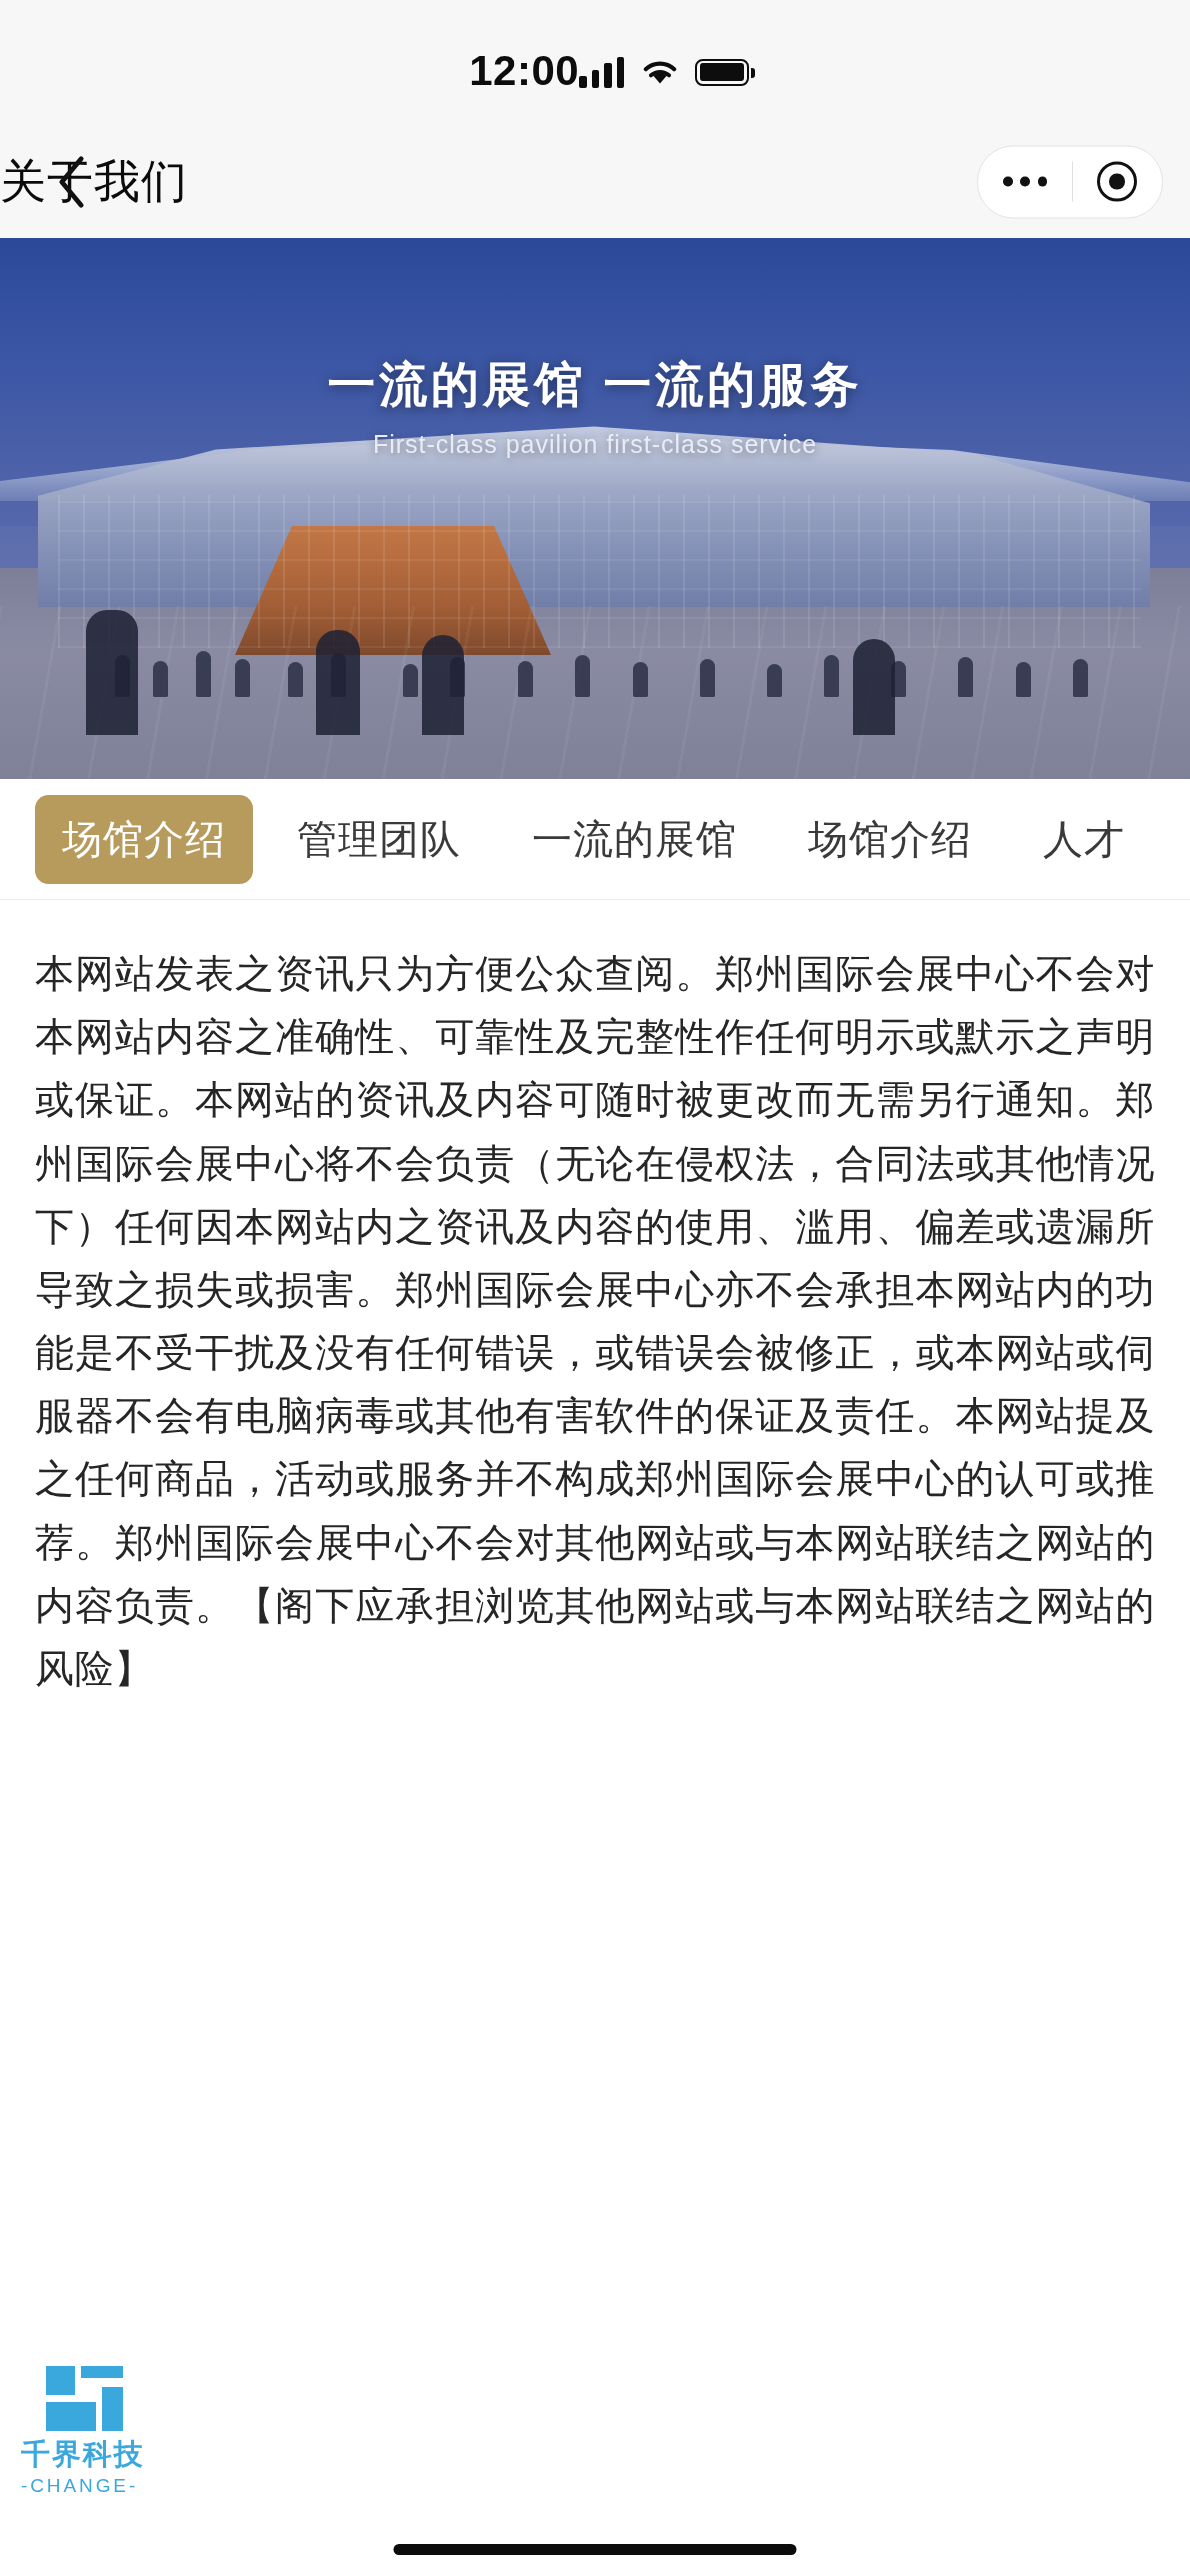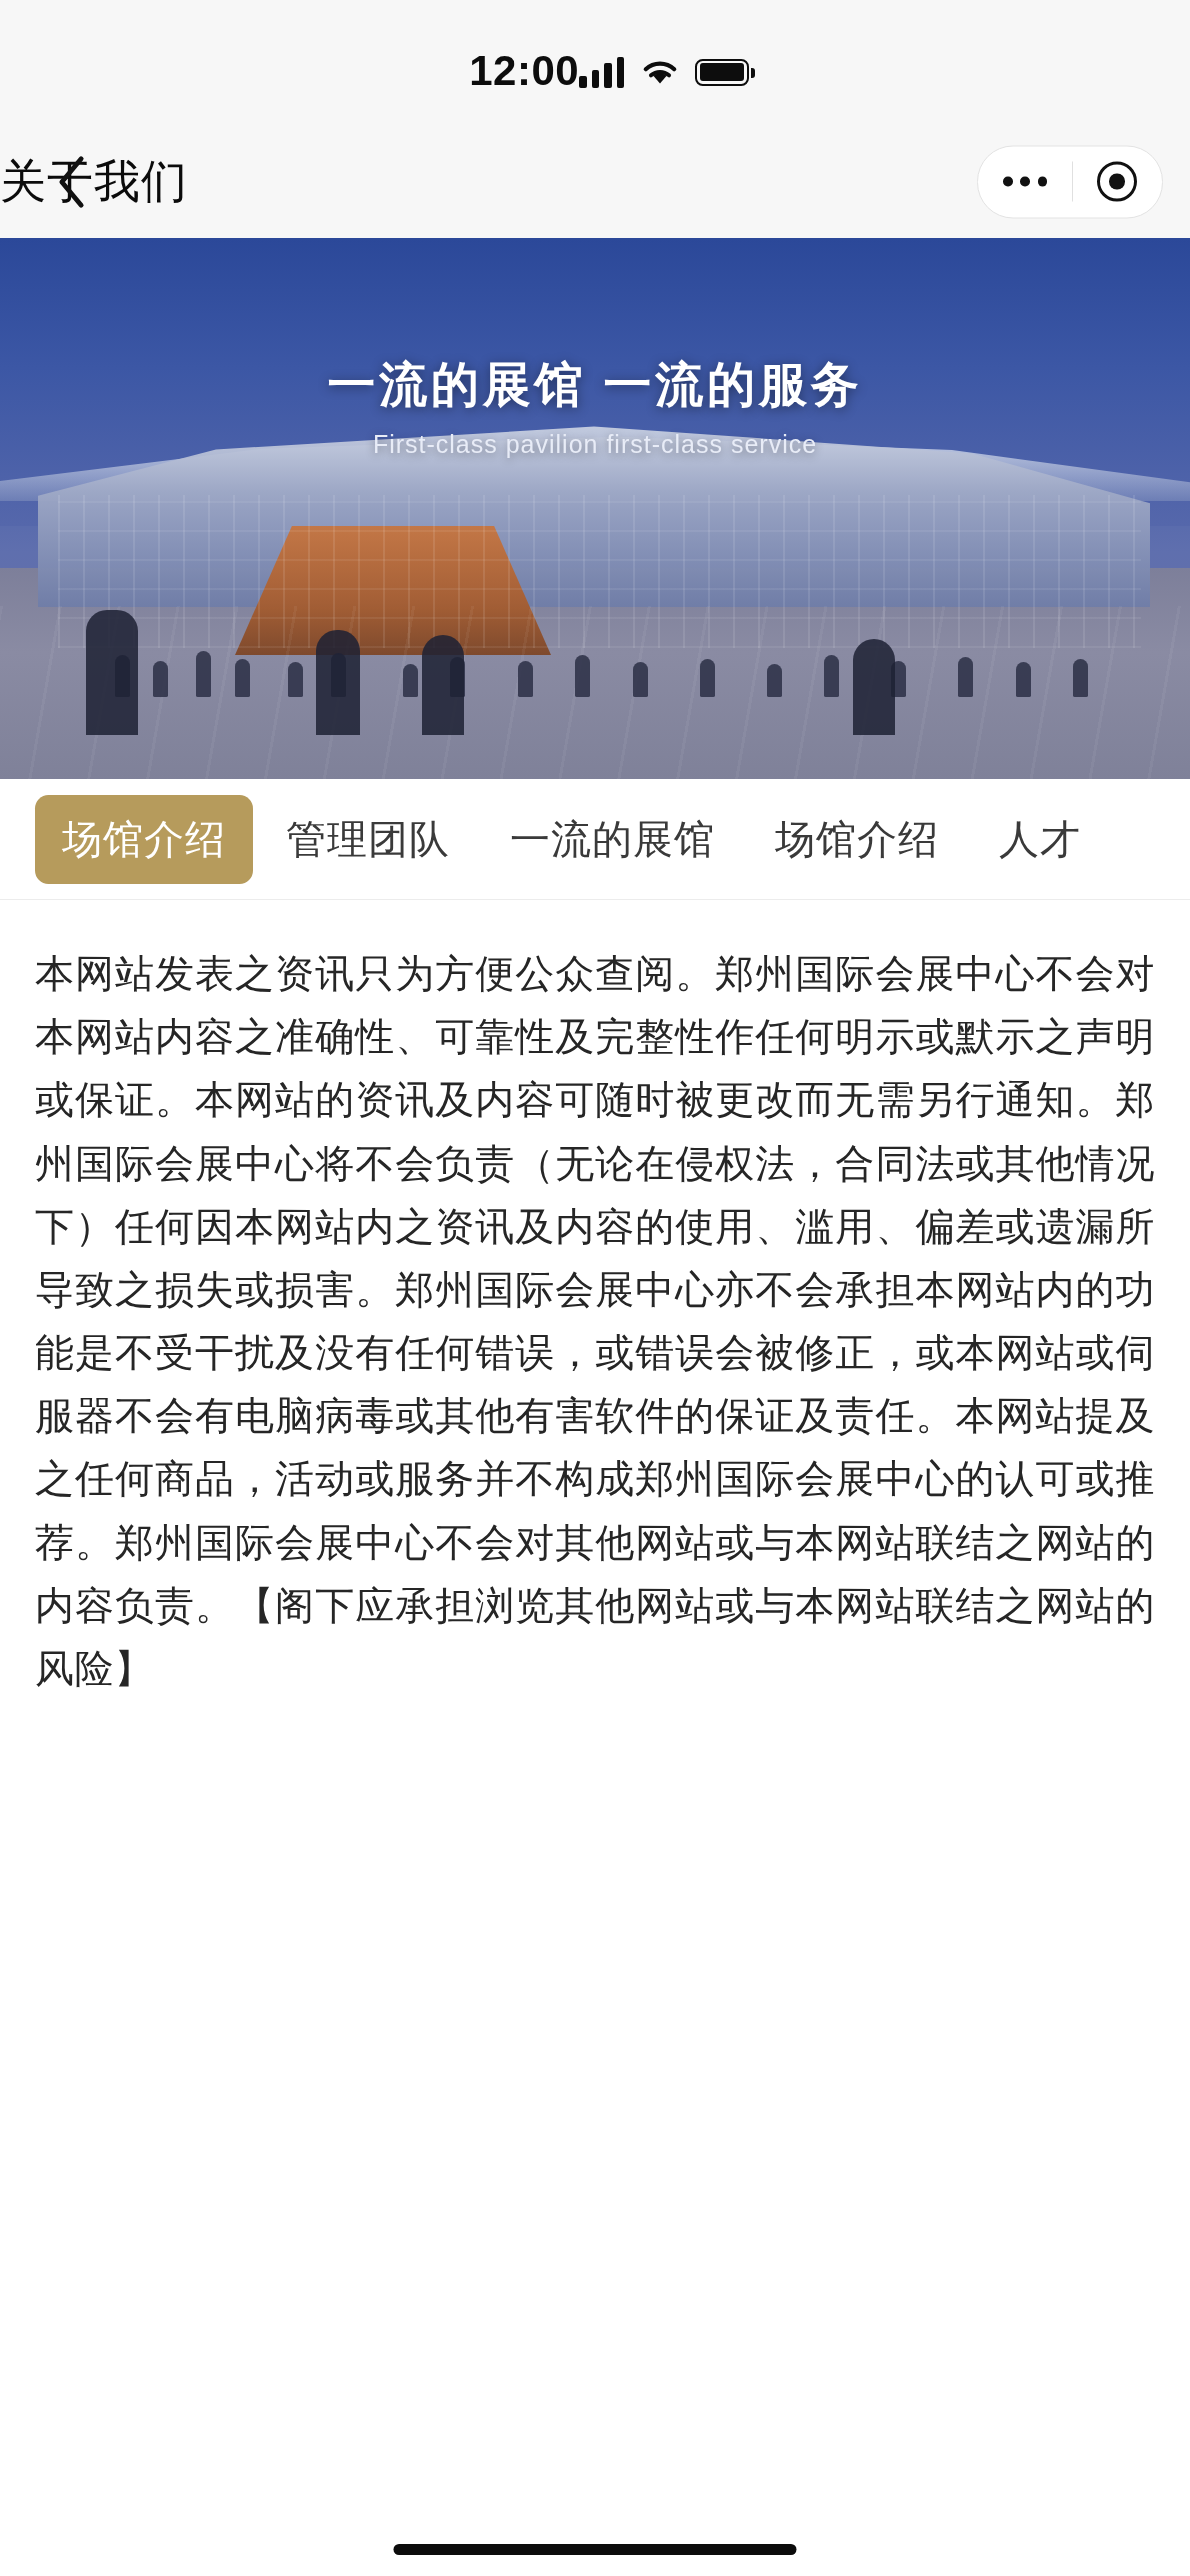--- a/index.html
+++ b/index.html
@@ -279,21 +279,21 @@
     height: 120px;
     border-bottom: 1.9px solid #ececec;
     overflow: hidden;
     background: #fff;
   }
   .tabs {
     display: flex;
     align-items: center;
     height: 120px;
     padding-left: 35px;
-    gap: 6px;
+    gap: 17px;
     white-space: nowrap;
   }
   .tab {
     font-size: 40px;
     color: #3a3a3a;
     padding: 17px 27px;
     border-radius: 13.4px;
     flex: 0 0 auto;
     letter-spacing: 1px;
   }
@@ -450,16 +450,26 @@
       <div class="tab">一流的展馆</div>
       <div class="tab">场馆介绍</div>
       <div class="tab">人才</div>
     </div>
   </div>
 
   <div class="content">
     <p>本网站发表之资讯只为方便公众查阅。郑州国际会展中心不会对本网站内容之准确性、可靠性及完整性作任何明示或默示之声明或保证。本网站的资讯及内容可随时被更改而无需另行通知。郑州国际会展中心将不会负责（无论在侵权法，合同法或其他情况下）任何因本网站内之资讯及内容的使用、滥用、偏差或遗漏所导致之损失或损害。郑州国际会展中心亦不会承担本网站内的功能是不受干扰及没有任何错误，或错误会被修正，或本网站或伺服器不会有电脑病毒或其他有害软件的保证及责任。本网站提及之任何商品，活动或服务并不构成郑州国际会展中心的认可或推荐。郑州国际会展中心不会对其他网站或与本网站联结之网站的内容负责。【阁下应承担浏览其他网站或与本网站联结之网站的风险】</p>
   </div>
 
+  <div class="footer-logo">
+    <div class="logo-mark">
+      <span class="b1"></span>
+        <span class="b2"></span>
+        <span class="b3"></span>
+        <span class="b4"></span>
+    </div>
+    <div class="logo-text-cn">千界科技</div>
+    <div class="logo-text-en">-CHANGE-</div>
+  </div>
 
   <div class="home-indicator"></div>
 </div>
 
 
 </body></html>

